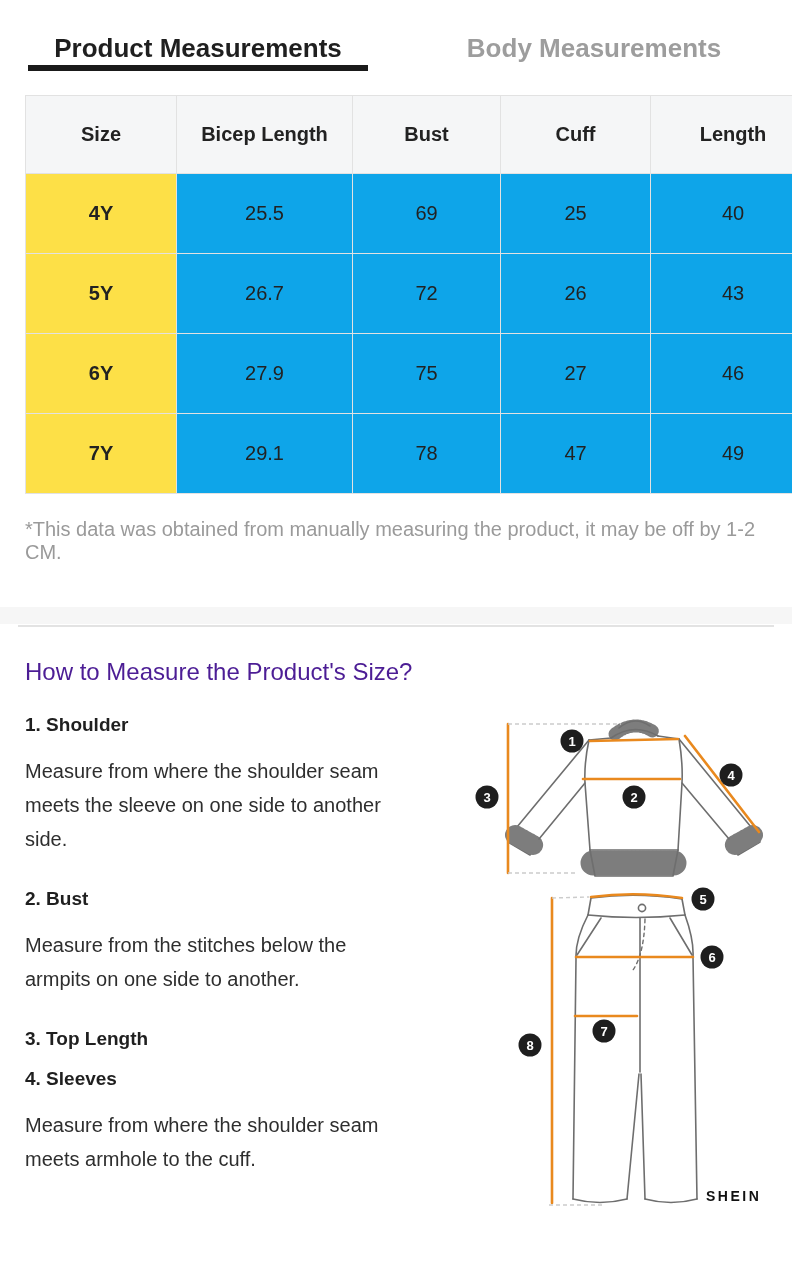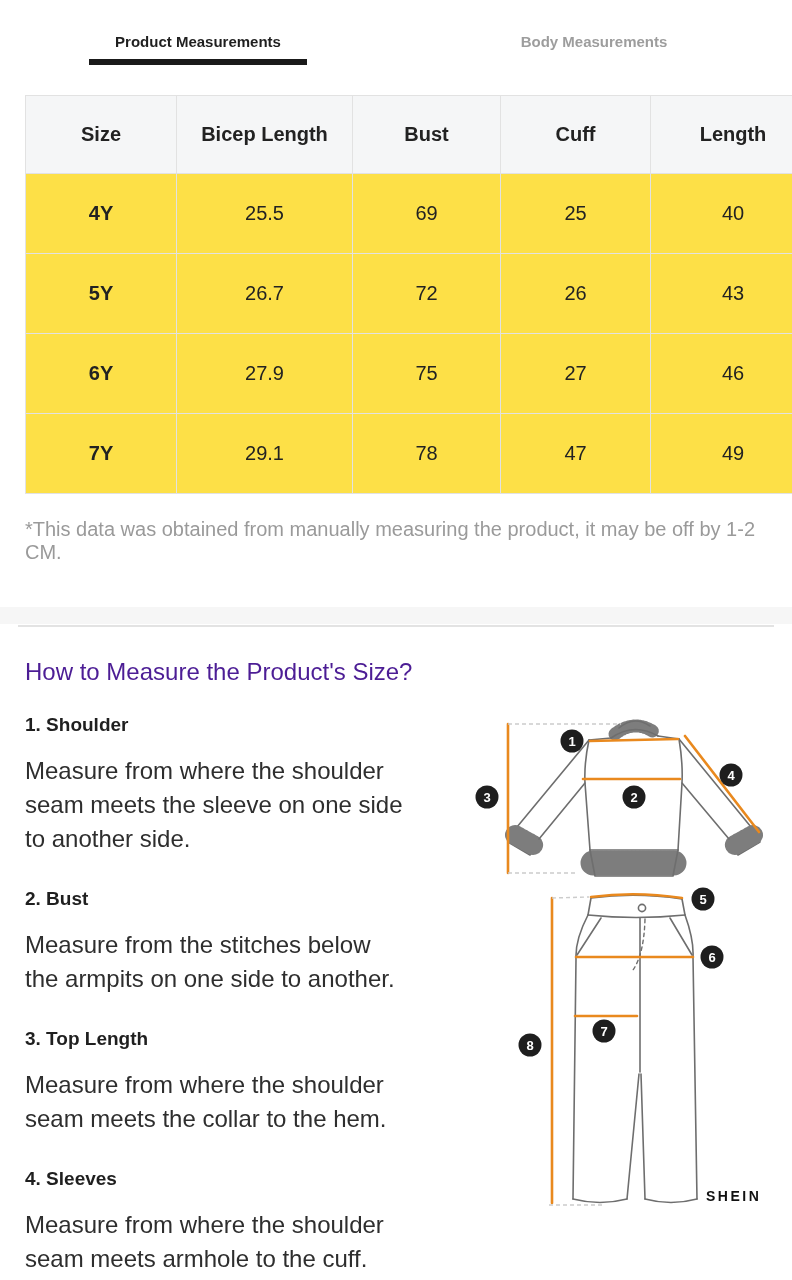--- a/index.html
+++ b/index.html
@@ -22,24 +22,24 @@
     display: flex;
   }
   .tab {
     flex: 1 1 50%;
     display: flex;
     justify-content: center;
     align-items: flex-start;
     cursor: pointer;
   }
   .tab-inner {
-    font-size: 15px;
+    font-size: 26px;
     font-weight: bold;
     color: #9d9d9d;
-    padding: 3px 26px 9px 26px;
+    padding: 3px 26px 1px 26px;
     border-bottom: 6px solid transparent;
     white-space: nowrap;
   }
   .tab.active .tab-inner {
     color: #1f1f1f;
     border-bottom-color: #1a1a1a;
   }
 
   
   table.size-table {
@@ -55,21 +55,21 @@
     vertical-align: middle;
     font-size: 20px;
     color: #222;
   }
   .size-table th {
     background: #f5f6f7;
     font-weight: bold;
     height: 78px;
   }
   .size-table td {
-    background: #fde047;
+    background: #0ea5e9;
     font-weight: normal;
     height: 80px;
   }
   .size-table td.size-col {
     background: #fde047;
     font-weight: bold;
   }
 
   
   .disclaimer {
@@ -108,21 +108,21 @@
     top: 714px; left: 25px;
     width: 385px;
   }
   .step-label {
     font-size: 19px;
     font-weight: bold;
     color: #1f1f1f;
     margin-bottom: 18px;
   }
   .step-desc {
-    font-size: 24px;
+    font-size: 20px;
     line-height: 34px;
     color: #2e2e2e;
     margin-bottom: 32px;
   }
 
   
   .diagram-svg {
     position: absolute;
     top: 698px; left: 463px;
   }
@@ -213,21 +213,20 @@
     <div class="step">
       <div class="step-label">1. Shoulder</div>
       <div class="step-desc">Measure from where the shoulder seam meets the sleeve on one side to another side.</div>
     </div>
     <div class="step">
       <div class="step-label">2. Bust</div>
       <div class="step-desc">Measure from the stitches below the armpits on one side to another.</div>
     </div>
     <div class="step">
       <div class="step-label">3. Top Length</div>
-      <div class="step-desc">Measure from where the shoulder seam meets the collar to the hem.</div>
     </div>
     <div class="step">
       <div class="step-label">4. Sleeves</div>
       <div class="step-desc">Measure from where the shoulder seam meets armhole to the cuff.</div>
     </div>
   </div>
 
   <svg class="diagram-svg" width="330" height="535" viewBox="0 0 330 535">
 
     <g fill="none" stroke="#6e6e6e" stroke-width="1.6" stroke-linecap="round" stroke-linejoin="round">

